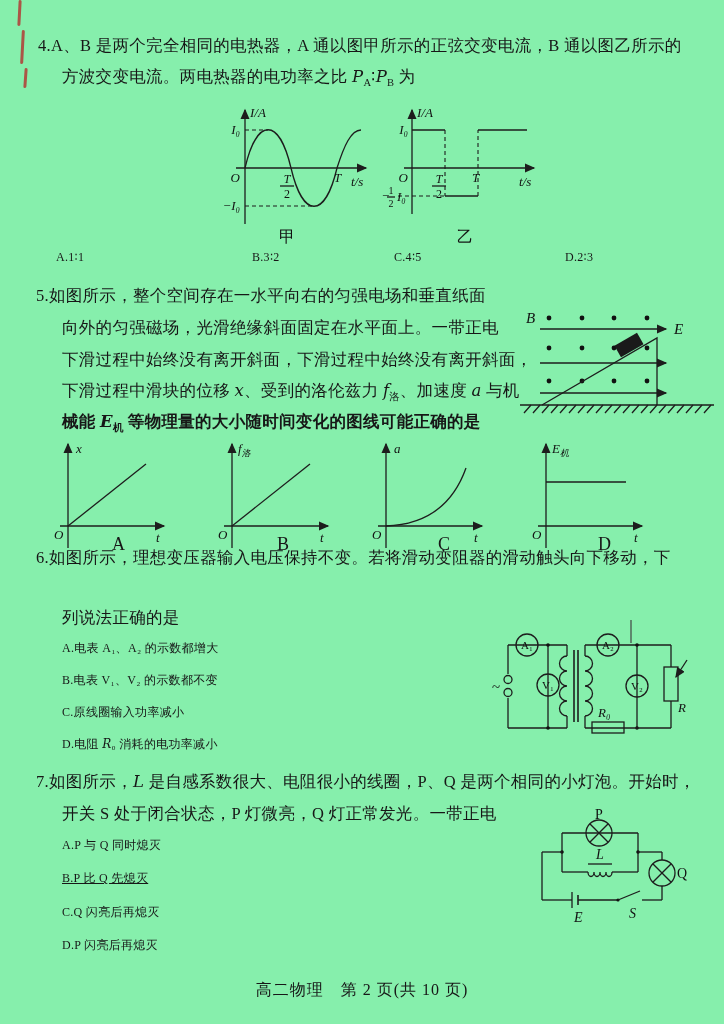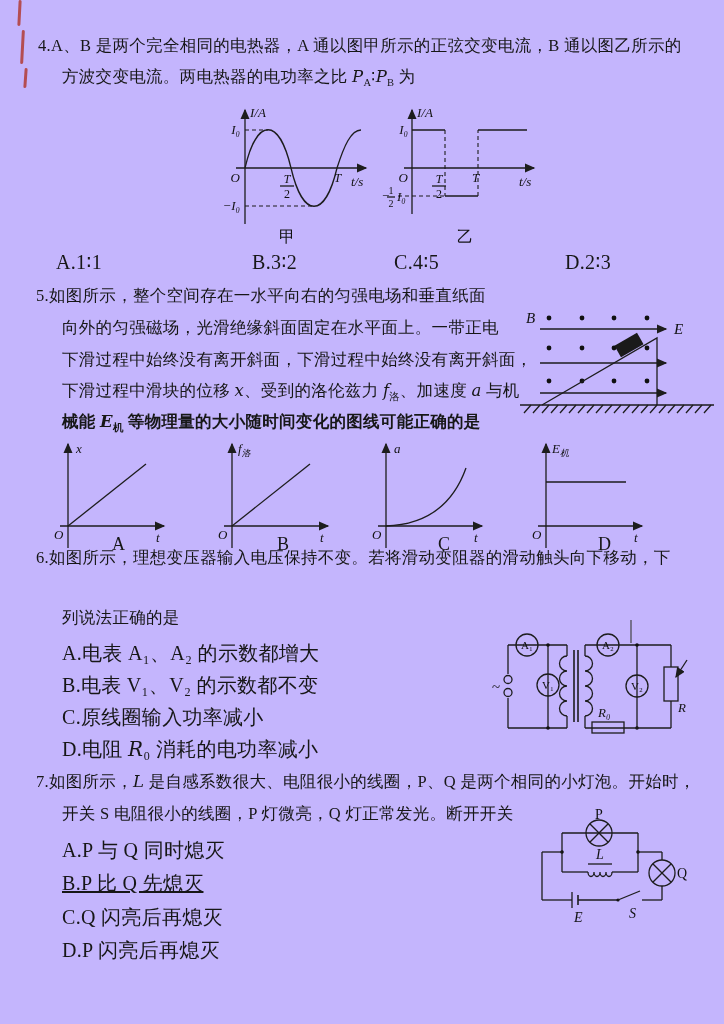--- a/index.html
+++ b/index.html
@@ -1,30 +1,30 @@
 <!DOCTYPE html>
 <html><head>
 <meta charset="utf-8">
 <title>高二物理 第2页</title>
 <style>
   html,body{margin:0;padding:0;}
   body{background:#efefec;}
   .page{
     position:relative; width:724px; height:1024px; margin:0 auto;
-    background:#c4b5fd; overflow:hidden;
+    background:#86efac; overflow:hidden;
     font-family:"Liberation Serif","DejaVu Serif",serif;
     color:#171717;
   }
   .line{
     position:absolute; white-space:nowrap;
     font-size:16.5px; letter-spacing:0.3px; line-height:1.2;
   }
   .line sub{font-size:10.5px; letter-spacing:0;}
   .line i{font-family:"DejaVu Serif",serif;}
-  .opt{font-size:20px;}
+  .opt{font-size:12px;}
   .glabel{position:absolute; font-size:18px;}
   .footer{
     position:absolute; left:0; top:980px; width:724px; text-align:center;
     font-size:16px; letter-spacing:1px;
   }
   .fig{position:absolute;}
   .fig .st{stroke:#1d1d1d; stroke-width:1.3; fill:none; stroke-linecap:butt;}
   .fig .stt{stroke:#1d1d1d; stroke-width:1.6; fill:none;}
   .fig .dash{stroke:#1d1d1d; stroke-width:1.1; fill:none; stroke-dasharray:4 3;}
   .fig text{fill:#111; font-family:"Liberation Serif","DejaVu Serif",serif;}
@@ -254,21 +254,21 @@
       <line class="st" x1="179" y1="29" x2="179" y2="51"></line>
       <rect class="st" x="172" y="51" width="14" height="34" fill="#fbfbf8"></rect>
       <line class="st" x1="179" y1="85" x2="179" y2="112"></line>
       <line class="st" x1="195" y1="44" x2="184" y2="61" marker-end="url(#ah6)"></line>
       <text x="186" y="96" font-size="13" class="it">R</text>
     </svg>
   </section>
 
   <section>
     <div class="line" style="left:36px;top:772px;">7.如图所示，<i>L</i> 是自感系数很大、电阻很小的线圈，P、Q 是两个相同的小灯泡。开始时，</div>
-    <div class="line" style="left:62px;top:804px;">开关 S 电阻很小的线圈，P 灯微亮，Q 灯正常发光。断开开关</div>
+    <div class="line" style="left:62px;top:804px;">开关 S 处于闭合状态，P 灯微亮，Q 灯正常发光。一带正电</div>
     <div class="line opt" style="left:62px;top:838px;">A.P 与 Q 同时熄灭</div>
     <div class="line opt" style="left:62px;top:871px;text-decoration:underline;">B.P 比 Q 先熄灭</div>
     <div class="line opt" style="left:62px;top:905px;">C.Q 闪亮后再熄灭</div>
     <div class="line opt" style="left:62px;top:938px;">D.P 闪亮后再熄灭</div>
 
     <svg class="fig" style="left:530px;top:808px;" width="186" height="145" viewBox="0 0 186 145">
 
       <line class="st" x1="32" y1="25" x2="108" y2="25"></line>
       <circle class="st" cx="69" cy="25" r="13" fill="#fbfbf8"></circle>
       <line class="st" x1="59.8" y1="15.8" x2="78.2" y2="34.2"></line>
@@ -299,13 +299,14 @@
       <line class="stt" x1="48" y1="87" x2="48" y2="97" stroke-width="3"></line>
       <text x="44" y="114" font-size="14" class="it">E</text>
       <line class="st" x1="48" y1="92" x2="88" y2="92"></line>
       <circle cx="88" cy="92" r="1.6" fill="#111"></circle>
       <line class="st" x1="88" y1="92" x2="110" y2="83"></line>
       <line class="st" x1="112" y1="92" x2="132" y2="92"></line>
       <text x="99" y="110" font-size="14" class="it">S</text>
     </svg>
   </section>
 
+  <div class="footer">高二物理　第 2 页(共 10 页)</div>
 </div>
 
 </body></html>

